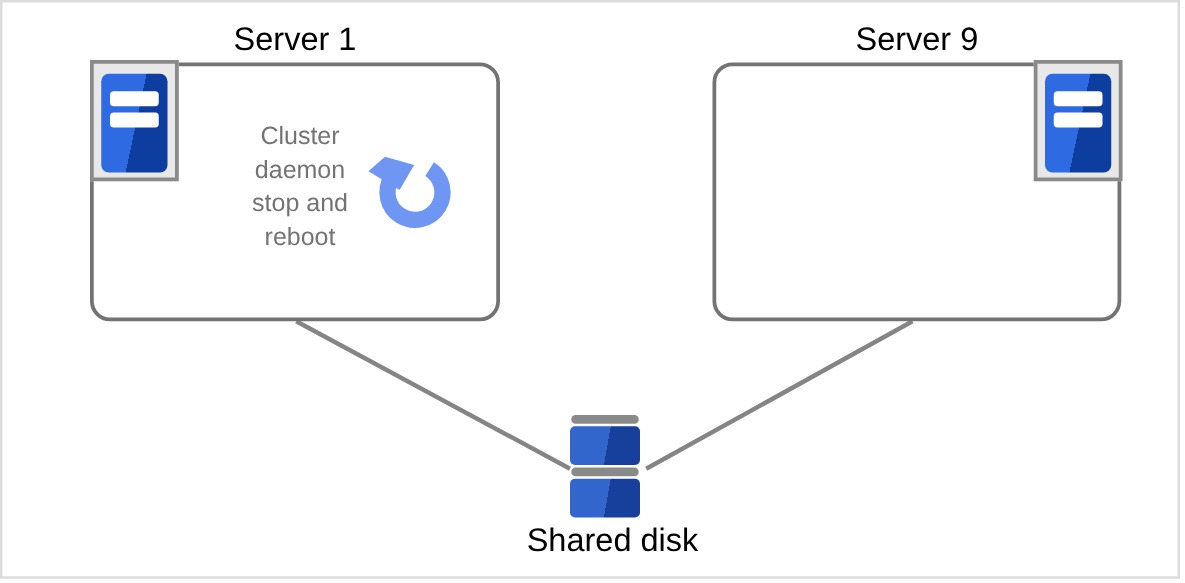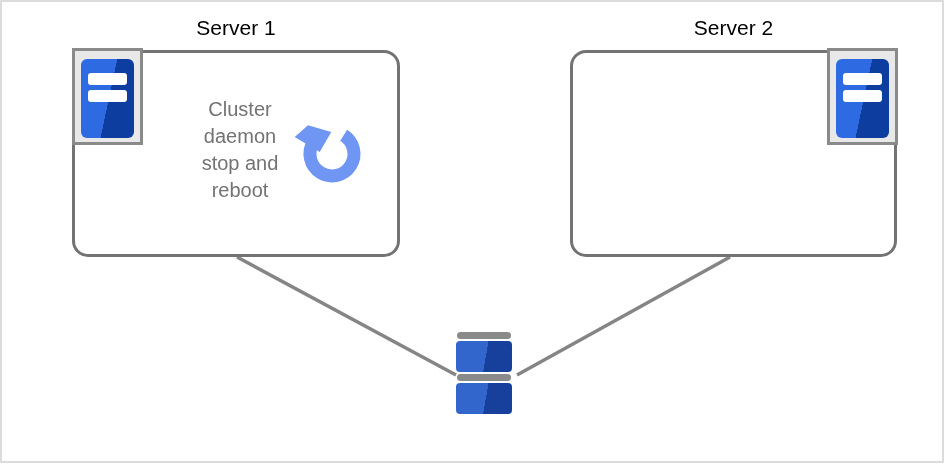--- a/index.html
+++ b/index.html
@@ -6,21 +6,21 @@
   body { font-family:"Liberation Sans", sans-serif; }
   .canvas {
     position:relative; width:948px; height:466px; background:#ffffff;
     overflow:hidden;
   }
   .frame {
     position:absolute; left:0; top:0; width:940px; height:459px;
     border:2px solid #dcdcdc; pointer-events:none;
   }
   .node-label {
-    position:absolute; font-size:21px; color:#000; text-align:center;
+    position:absolute; font-size:26px; color:#000; text-align:center;
     white-space:nowrap;
   }
   .server-box {
     position:absolute; width:322px; height:201px; background:#ffffff;
     border:3px solid #737373; border-radius:16px;
   }
   
   .srv-box {
     position:absolute; width:71px; height:97px; background:#e8e8e8;
     border:3px solid #8a8a8a; box-sizing:border-box;
@@ -81,32 +81,33 @@
     <polygon points="6.7,35 20,23.3 43.3,30 31.7,50" fill="#6e96f2"></polygon>
   </svg>
 
   <div class="srv-box" style="left:72px; top:48px;">
     <div class="srv-tower">
       <div class="srv-bar b1"></div>
       <div class="srv-bar b2"></div>
     </div>
   </div>
 
-  <div class="node-label" style="left:570px; top:16px; width:327px;">Server 2</div>
+  <div class="node-label" style="left:570px; top:16px; width:327px;">Server 9</div>
 
   <div class="server-box" style="left:570px; top:50px; width:321px;"></div>
 
   <div class="srv-box" style="left:827px; top:48px;">
     <div class="srv-tower">
       <div class="srv-bar b1"></div>
       <div class="srv-bar b2"></div>
     </div>
   </div>
 
   <div>
     <div class="disk-cap" style="left:457px; top:332px;"></div>
     <div class="disk-body" style="left:456px; top:341px;"></div>
     <div class="disk-cap" style="left:457px; top:373.5px;"></div>
     <div class="disk-body" style="left:456px; top:382.5px;"></div>
   </div>
 
+  <div class="node-label" style="left:400px; top:417px; width:180px;">Shared disk</div>
 
 </div>
 
 </body></html>

